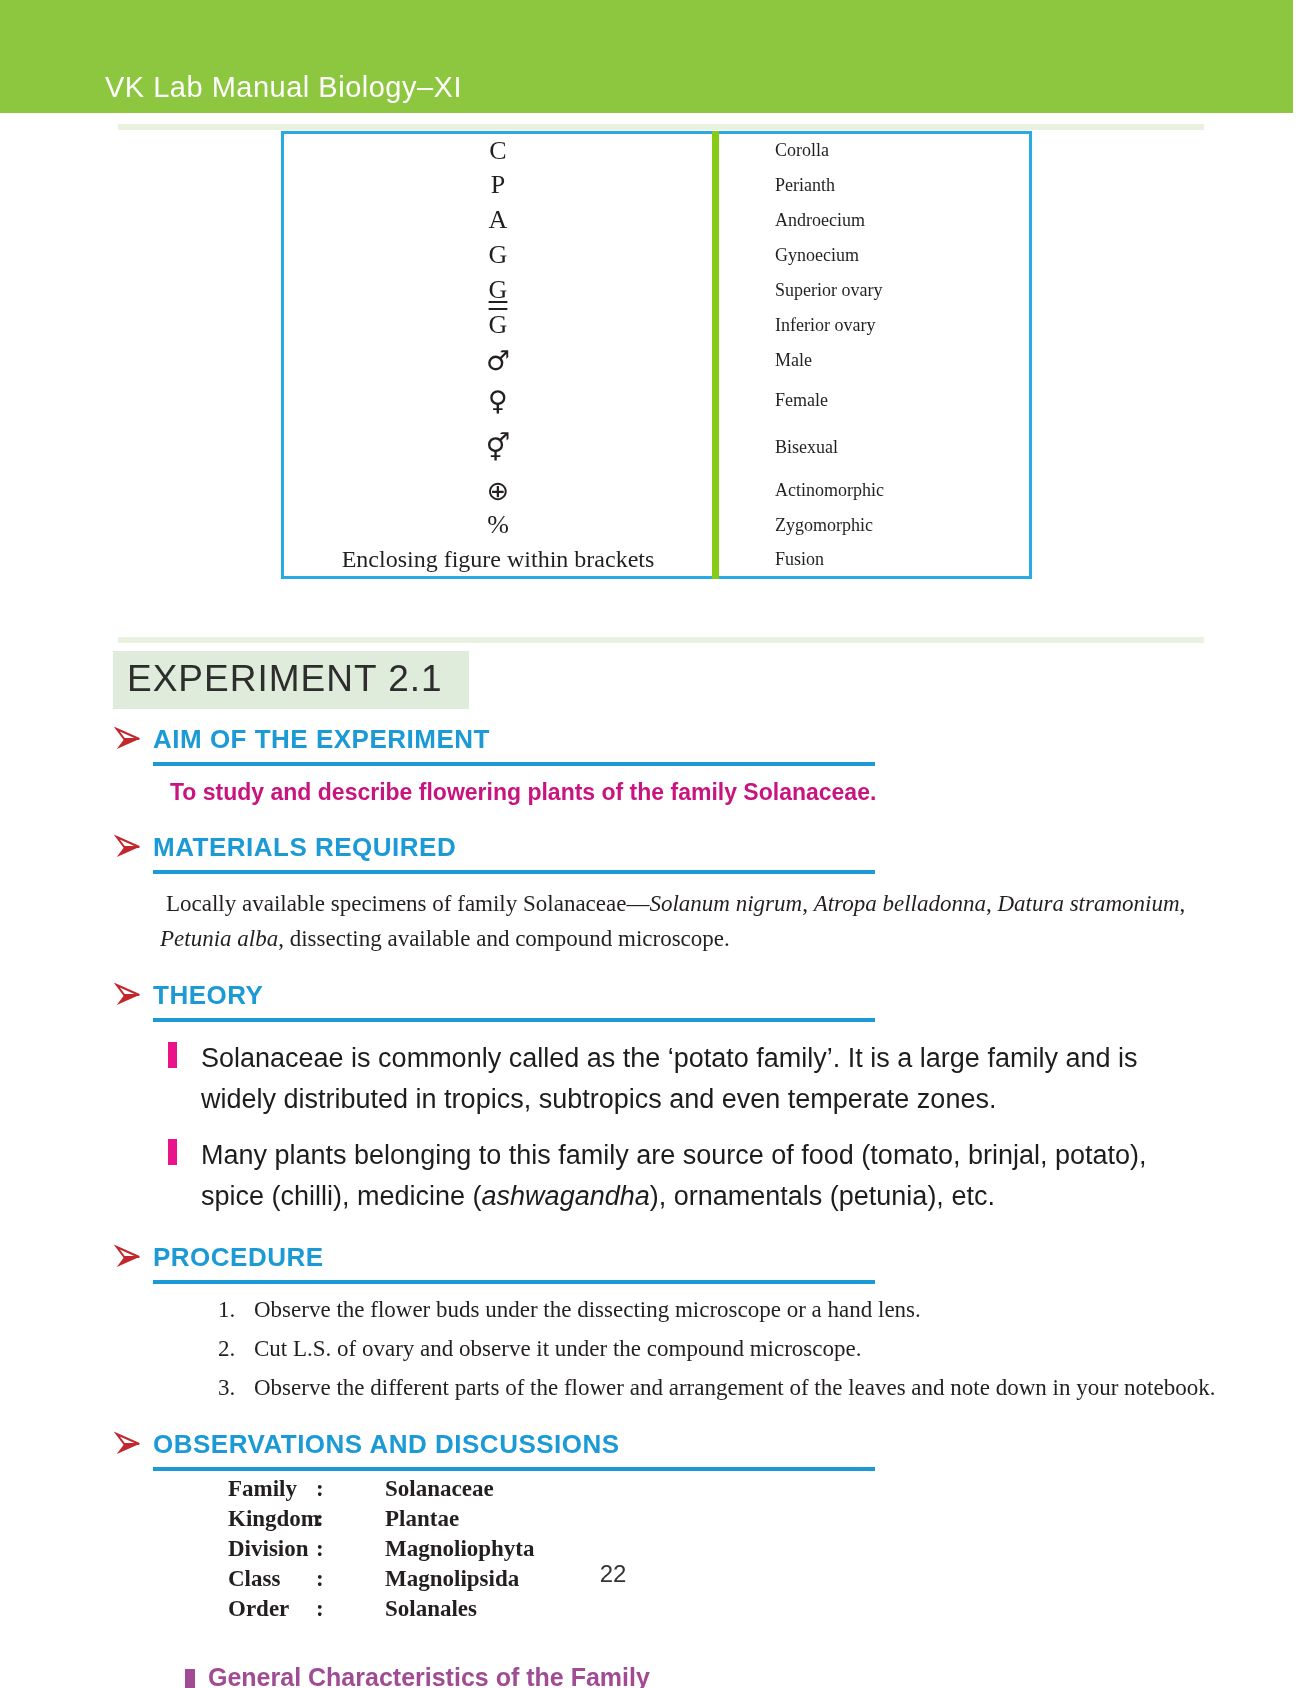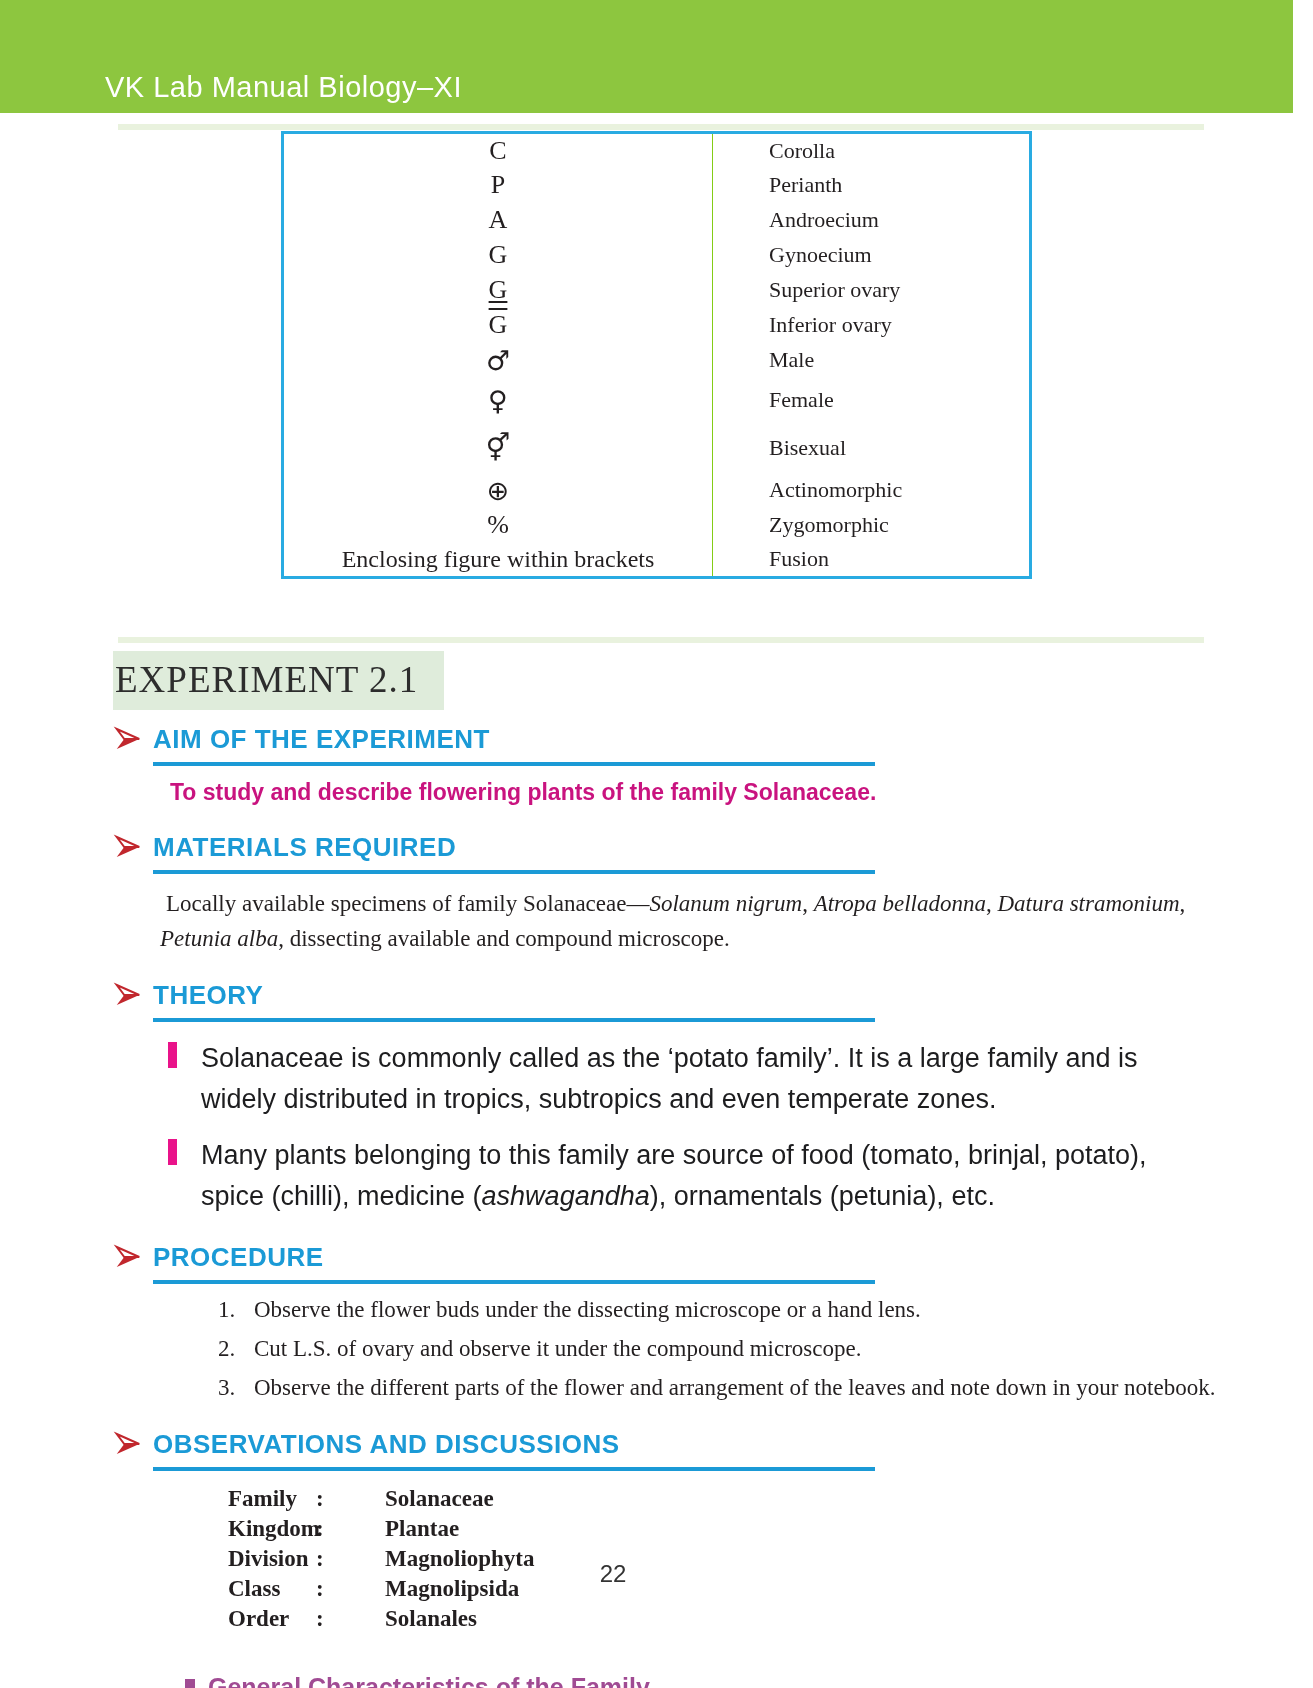--- a/index.html
+++ b/index.html
@@ -18,51 +18,51 @@
   
   .sym-table{position:absolute;left:281px;top:131px;width:751px;border-collapse:collapse;
              background:#ffffff;}
   .sym-table,.sym-table td{border:0;}
   .sym-table{border:3px solid #29abe2;}
   .sym-table td{vertical-align:middle;}
   td.sym-cell{width:426px;text-align:center;font-size:26px;color:#231f20;
               font-family:"Liberation Serif","DejaVu Serif",serif;}
   td.sym-cell.glyph{font-family:"DejaVu Sans",sans-serif;font-size:27px;}
   td.sym-cell.text-sym{font-size:24px;}
-  td.meaning-cell{border-left:1px solid #84cc16;padding-left:56px;font-size:22px;color:#231f20;}
+  td.meaning-cell{border-left:7px solid #84cc16;padding-left:56px;font-size:18px;color:#231f20;}
   tr.r-std{height:35px;}
   tr.r-tall{height:45px;}
   tr.r-taller{height:50px;}
   .u-line{text-decoration:underline;text-underline-offset:3px;}
   .o-line{text-decoration:overline;}
 
   
   .banner{position:absolute;left:113px;top:651px;background:#dfecdb;color:#2d2d2d;
-          font-family:Liberation Serif, serif;font-size:37px;letter-spacing:1px;
-          padding:7px 26px 9px 2px;}
+          font-family:Liberation Sans, sans-serif;font-size:37px;letter-spacing:1px;
+          padding:7px 26px 9px 14px;}
 
   
   .content{position:absolute;left:113px;top:724px;width:1110px;}
   .sec-head{display:flex;align-items:flex-start;gap:10px;}
   .arrow-ico{width:30px;height:26px;flex:0 0 30px;margin-top:2px;}
   .head-wrap{width:722px;border-bottom:4px solid #1b9ad6;padding-bottom:7px;}
   .head-text{color:#1b9ad6;font-family:"Liberation Sans",sans-serif;font-weight:bold;
              font-size:26px;letter-spacing:0.5px;}
   .aim-text{margin:13px 0 0 57px;color:#c9137f;font-family:"Liberation Sans",sans-serif;
             font-weight:bold;font-size:23px;}
   .mt-26{margin-top:26px;} .mt-24{margin-top:24px;} .mt-28{margin-top:28px;}
   .body-para{margin:13px 0 0 47px;width:1058px;font-size:23px;line-height:1.5;text-indent:6px;}
   .theory-item{display:flex;margin:16px 0 0 55px;}
   .pink-bar{width:9px;height:26px;background:#e9138a;flex:0 0 9px;margin:4px 24px 0 0;}
   .theory-text{width:1012px;font-family:"Liberation Sans",sans-serif;font-size:27px;
                line-height:1.5;color:#1d1d1f;}
   .step{display:flex;margin:13px 0 0 105px;font-size:23px;}
   .step-num{width:36px;flex:0 0 36px;}
   .step-text{flex:1;}
-  .classification{margin:15px 0 0 115px;}
+  .classification{margin:5px 0 0 115px;}
   .cls-row{display:flex;font-weight:bold;font-size:23px;margin-bottom:4px;}
   .cls-label{width:88px;flex:0 0 88px;}
   .cls-colon{width:69px;flex:0 0 69px;}
   .gen-head{display:flex;align-items:center;margin:41px 0 0 72px;}
   .plum-bar{width:10px;height:28px;background:#a04b93;flex:0 0 10px;margin:2px 13px 0 0;}
   .gen-title{display:inline-block;color:#a04b93;font-family:"Liberation Sans",sans-serif;
              font-weight:bold;font-size:25px;border-bottom:3px solid #a04b93;padding-bottom:5px;}
   .entries{margin:17px 0 0 115px;font-size:22.5px;line-height:1.32;}
   .entry{margin-bottom:6px;}
   .entry-label{font-weight:bold;color:#c9137f;}

